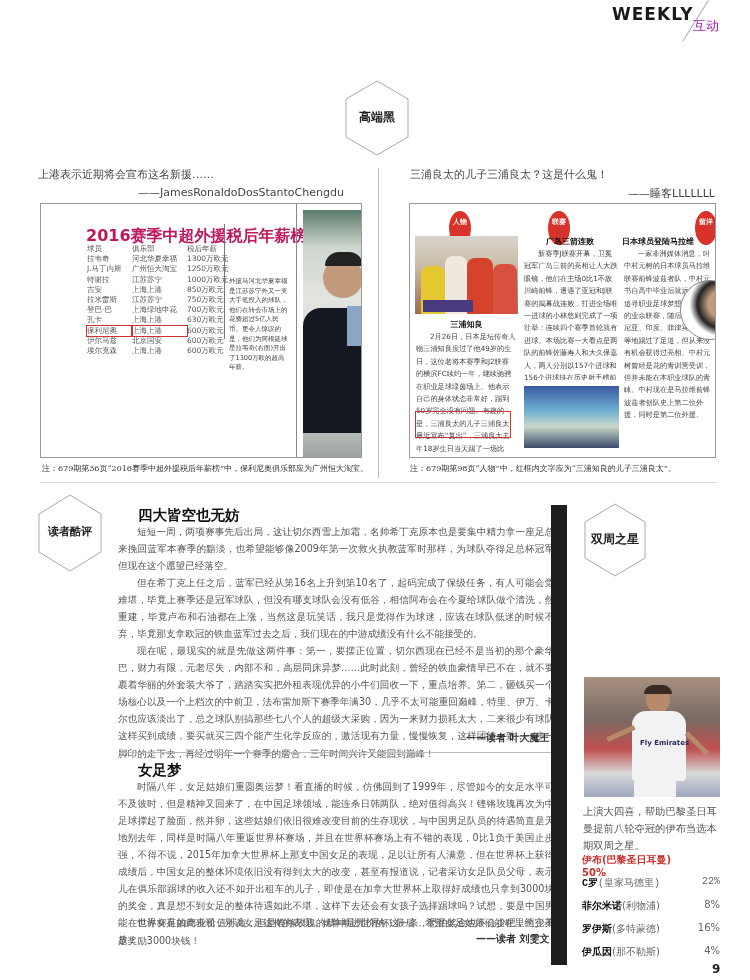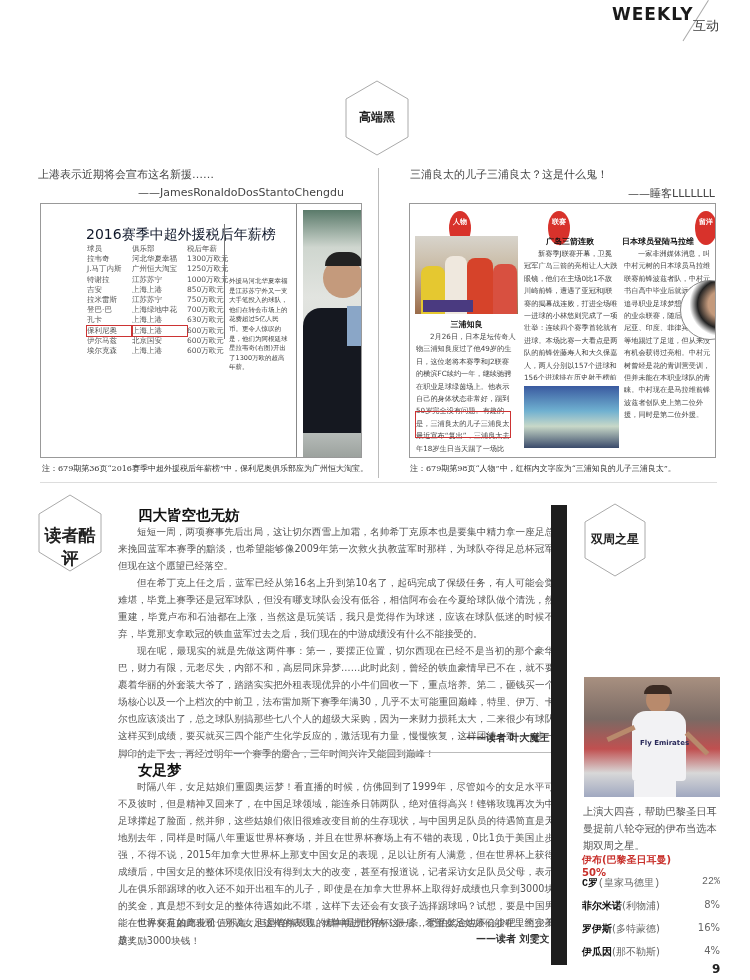--- a/index.html
+++ b/index.html
@@ -1,32 +1,32 @@
 <!DOCTYPE html>
 <html><head>
 <meta charset="utf-8">
 <style>
 *{margin:0;padding:0;box-sizing:border-box;}
 body{width:750px;height:980px;background:#fff;position:relative;overflow:hidden;font-family:"DejaVu Sans","Liberation Sans",sans-serif;color:#333;}
 .abs{position:absolute;}
 
 .weekly{position:absolute;left:612px;top:4px;font-family:"DejaVu Sans",sans-serif;font-weight:900;font-size:17px;letter-spacing:1px;color:#1a1a1a;}
-.hudong{position:absolute;left:693px;top:17px;font-size:13px;color:#404040;}
+.hudong{position:absolute;left:693px;top:17px;font-size:13px;color:#a21caf;}
 .slash{position:absolute;left:664px;top:0px;width:1px;height:48px;background:#aaa;transform:rotate(32deg);transform-origin:top left;left:708px;}
 
 .hex{position:absolute;}
 .hex svg{position:absolute;left:0;top:0;}
 .hex .lbl{position:absolute;left:0;right:0;text-align:center;font-weight:bold;color:#222;}
 
 .topcom{position:absolute;font-size:11px;color:#444;}
 .sig{position:absolute;font-size:11px;color:#444;}
 .vline{position:absolute;background:#bbb;width:1px;}
 
 .panel{position:absolute;border:1px solid #999;background:#fff;overflow:hidden;}
-.tbl-title{position:absolute;font-weight:normal;font-size:14px;color:#0f172a;}
+.tbl-title{position:absolute;font-weight:bold;font-size:16px;color:#be185d;}
 .tbl{position:absolute;font-size:7.5px;color:#555;line-height:10.2px;}
 .tbl .row{display:flex;}
 .tbl .c1{width:45px;}
 .tbl .c2{width:55px;}
 .tbl .c3{width:45px;}
 .smalltext{position:absolute;font-size:6.5px;line-height:9.6px;color:#444;}
 .note{position:absolute;font-family:"DejaVu Serif",serif;font-size:8px;color:#333;}
 .redcirc{position:absolute;width:22px;height:34px;border-radius:50%;background:#d8322b;color:#fff;font-size:7px;text-align:center;line-height:22px;font-weight:bold;}
 .colhead{position:absolute;font-weight:bold;font-size:8px;color:#111;text-align:center;}
 .coltext{position:absolute;font-size:7.2px;line-height:12.4px;color:#444;text-indent:0;}
@@ -155,21 +155,21 @@
   <div class="abs" style="left:270px;top:76px;width:60px;height:60px;border-radius:50%;border:1px solid #888;background:radial-gradient(circle at 70% 40%,#c49a7c 0%,#c49a7c 25%,#222 45%,#fff 60%);"></div>
 </div>
 <div class="note" style="left:410px;top:463px;">注：679期第98页“人物”中，红框内文字应为“三浦知良的儿子三浦良太”。</div>
 
 <div class="abs" style="left:40px;top:482px;width:677px;height:1px;background:#ddd;"></div>
 
 <div class="hex" style="left:38px;top:494px;width:64px;height:78px;">
   <svg width="64" height="78">
       <polygon points="32,1 63,20 63,58 32,77 1,58 1,20" fill="none" stroke="#aaa" stroke-width="1"></polygon>
     </svg>
-  <div class="lbl" style="top:30px;font-size:17px;">读者酷评</div>
+  <div class="lbl" style="top:30px;font-size:11px;">读者酷评</div>
 </div>
 
 <div class="art-title" style="left:138px;top:506px;">四大皆空也无妨</div>
 <div class="art-p" style="left:118px;top:523px;width:446px;">短短一周，两项赛事先后出局，这让切尔西雪上加霜，名帅希丁克原本也是要集中精力拿一座足总杯来挽回蓝军本赛季的黯淡，也希望能够像2009年第一次救火执教蓝军时那样，为球队夺得足总杯冠军，但现在这个愿望已经落空。</div>
 <div class="art-p" style="left:118px;top:574px;width:446px;">但在希丁克上任之后，蓝军已经从第16名上升到第10名了，起码完成了保级任务，有人可能会觉得难堪，毕竟上赛季还是冠军球队，但没有哪支球队会没有低谷，相信阿布会在今夏给球队做个清洗，然后重建，毕竟卢布和石油都在上涨，当然这是玩笑话，我只是觉得作为球迷，应该在球队低迷的时候不放弃，毕竟那支拿欧冠的铁血蓝军过去之后，我们现在的中游成绩没有什么不能接受的。</div>
 <div class="art-p" style="left:118px;top:642px;width:446px;">现在呢，最现实的就是先做这两件事：第一，要摆正位置，切尔西现在已经不是当初的那个豪华大巴，财力有限，元老尽失，内部不和，高层同床异梦……此时此刻，曾经的铁血豪情早已不在，就不要再裹着华丽的外套装大爷了，踏踏实实把外租表现优异的小牛们回收一下，重点培养。第二，砸钱买一个中场核心以及一个上档次的中前卫，法布雷加斯下赛季年满30，几乎不太可能重回巅峰，特里、伊万、卡希尔也应该淡出了，总之球队别搞那些七八个人的超级大采购，因为一来财力损耗太大，二来很少有球队能这样买到成绩，要买就买三四个能产生化学反应的，激活现有力量，慢慢恢复，这样团结一致，一步一个脚印的走下去，再经过明年一个赛季的磨合，三年时间兴许又能回到巅峰！</div>
 <div class="art-sig" style="left:466px;top:731px;">——读者 叶大魔王</div>
 
 <div class="abs" style="left:119px;top:752px;width:446px;height:1px;background:#bbb;"></div>
 

